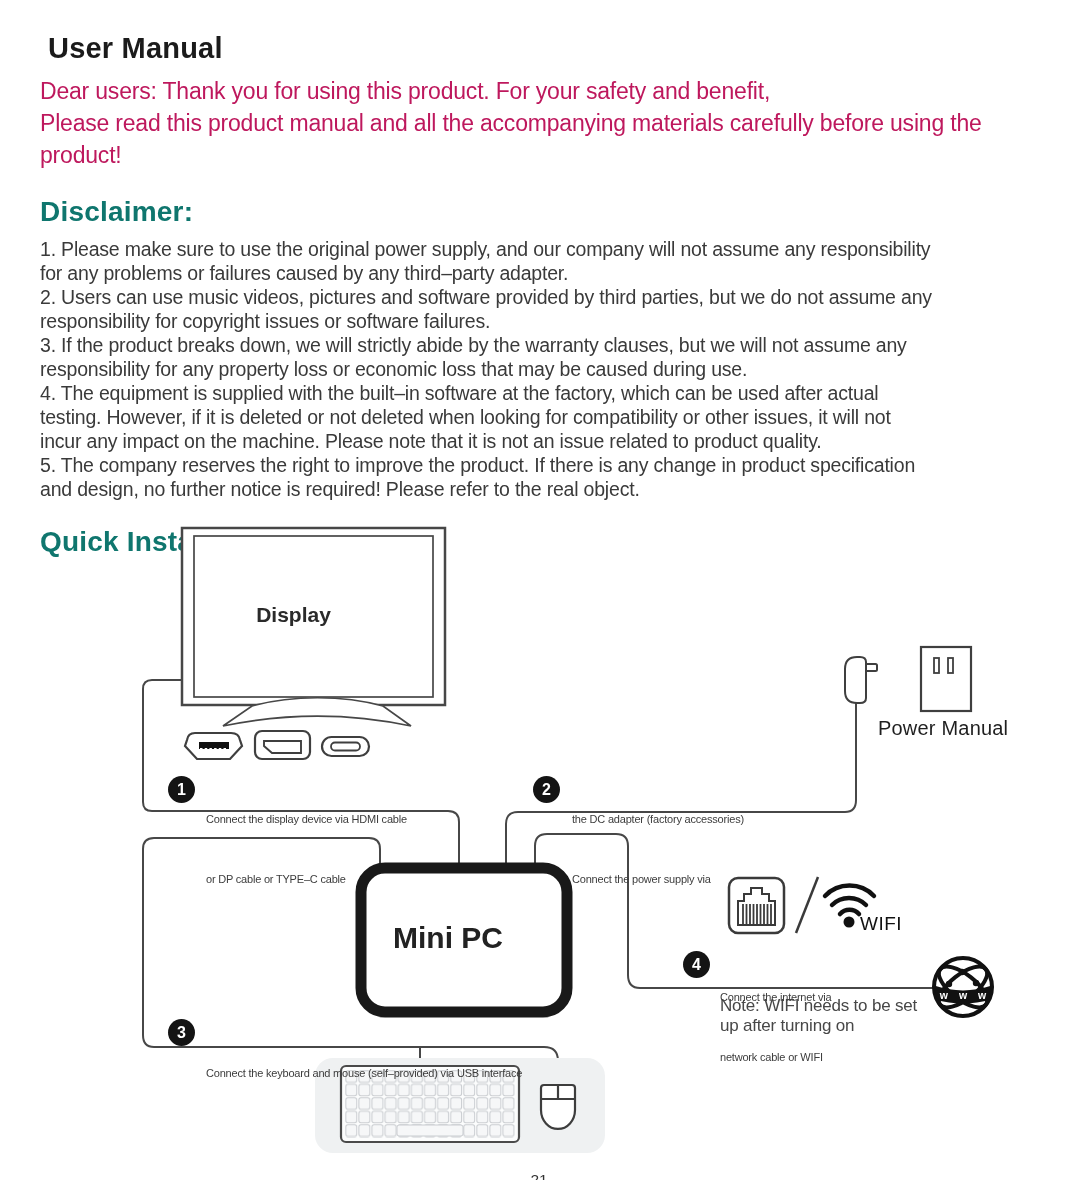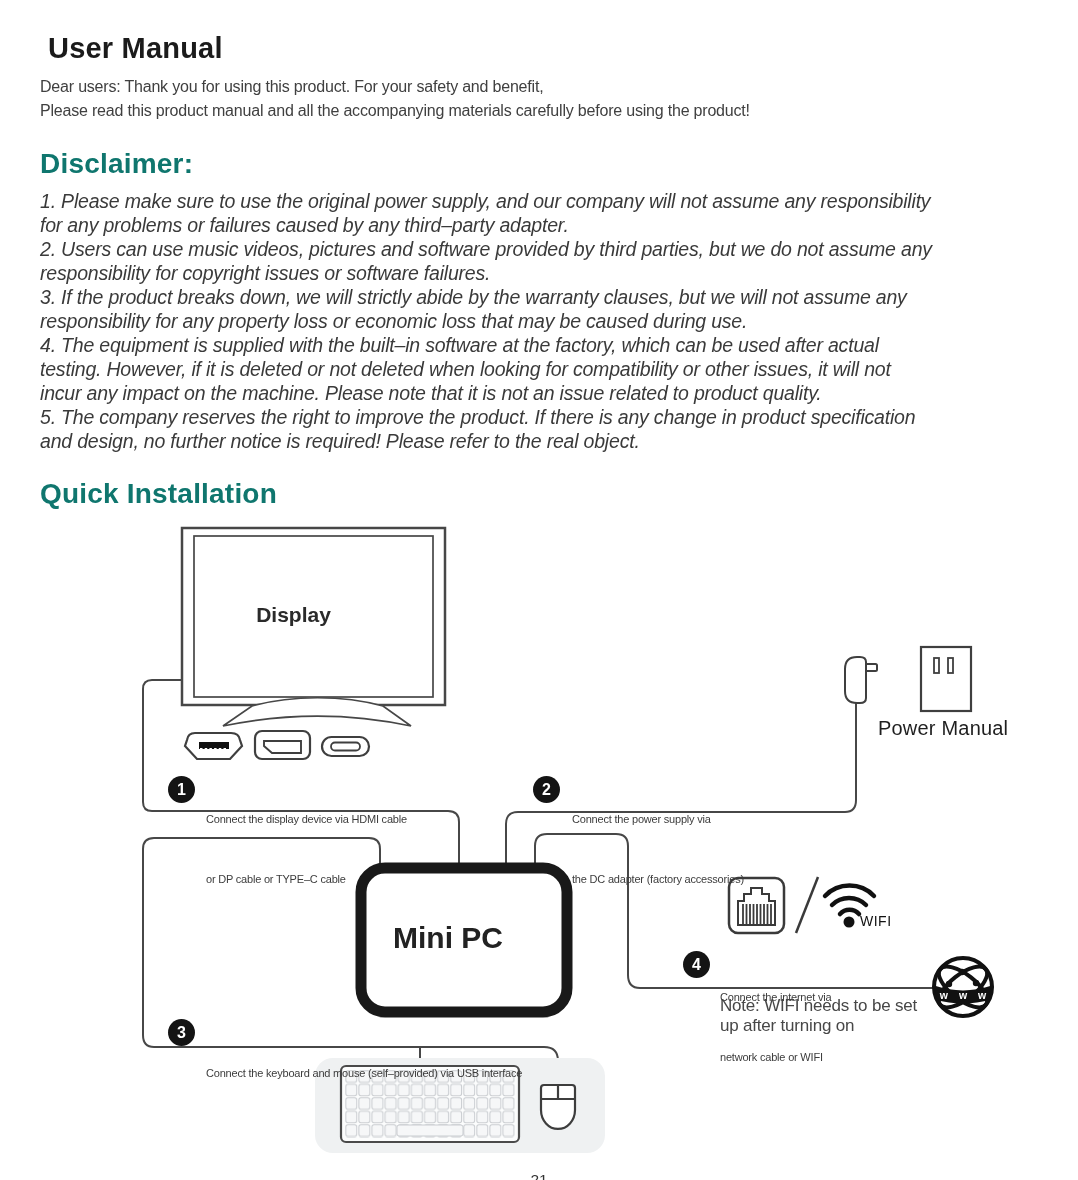--- a/index.html
+++ b/index.html
@@ -3,31 +3,31 @@
 <meta charset="utf-8">
 <style>
   html,body{margin:0;padding:0;}
   body{
     width:1078px;height:1180px;position:relative;overflow:hidden;
     background:#ffffff;font-family:"Liberation Sans", sans-serif;
     -webkit-font-smoothing:antialiased;
   }
   .page{padding:24px 40px 0 40px;position:relative;}
   h1{font-size:29px;line-height:1.15;margin:8px;color:#1b1b1b;font-weight:700;letter-spacing:.2px;}
-  .intro{font-size:16px;line-height:24px;margin:10px 0 0;color:#404040;white-space:pre-line;letter-spacing:-.2px;}
+  .intro{font-size:23px;line-height:32px;margin:10px 0 0;color:#be185d;white-space:pre-line;letter-spacing:-.2px;}
   h2{font-size:28px;line-height:1.18;margin:24px 0 0;color:#0f766e;font-weight:700;letter-spacing:.2px;}
   .body-text{margin-top:9px;font-size:19.5px;line-height:24px;color:#3a3a3a;letter-spacing:-.2px;}
-  .body-text p{margin:0;white-space:pre-line;font-style:italic;}
+  .body-text p{margin:0;white-space:pre-line;}
   .diagram{position:absolute;left:0;top:515px;width:1078px;height:665px;}
   .diagram svg{position:absolute;left:0;top:0;}
   .overlay{position:absolute;color:#222;}
   .display-label{left:194px;top:88px;width:199px;text-align:center;font-size:21px;font-weight:700;color:#2a2a2a;}
   .pc-label{left:366px;top:406px;width:164px;text-align:center;font-size:30px;font-weight:700;color:#222;}
   .pa-label{left:878px;top:202px;width:150px;font-size:20px;color:#1f1f1f;letter-spacing:.2px;}
-  .wifi-label{left:860px;top:398px;font-size:14px;color:#111;letter-spacing:.5px;}
+  .wifi-label{left:860px;top:398px;font-size:19px;color:#111;letter-spacing:.5px;}
   .badge{position:absolute;width:27px;height:27px;border-radius:50%;background:#141414;color:#fff;
          font-size:16px;font-weight:700;text-align:center;line-height:27px;}
   .step-text{position:absolute;font-size:11px;line-height:20px;color:#3c3c3c;letter-spacing:-.2px;white-space:pre;}
   .note{position:absolute;font-size:17px;line-height:20px;color:#474747;letter-spacing:-.2px;white-space:pre-line;}
   .pagenum{position:absolute;left:0;top:1171px;width:100%;text-align:center;font-size:15.5px;color:#333;}
 </style>
 </head>
 <body>
 
 <div class="page">
@@ -166,22 +166,22 @@
   <div class="overlay wifi-label">WIFI</div>
 
   <div class="badge" style="left:168px;top:261px;">1</div>
   <div class="step-text" style="left:206px;top:254px;">
     <div>Connect the display device via HDMI cable</div>
     <div>or DP cable or TYPE–C cable</div>
   </div>
 
   <div class="badge" style="left:533px;top:261px;">2</div>
   <div class="step-text" style="left:572px;top:254px;">
+    <div>the DC adapter (factory accessories)</div>
     <div>Connect the power supply via</div>
-    <div>the DC adapter (factory accessories)</div>
   </div>
 
   <div class="badge" style="left:168px;top:504px;">3</div>
   <div class="step-text" style="left:206px;top:508px;">
     <div>Connect the keyboard and mouse (self–provided) via USB interface</div>
   </div>
 
   <div class="badge" style="left:683px;top:436px;">4</div>
   <div class="step-text" style="left:720px;top:432px;">
     <div>Connect the internet via</div>

